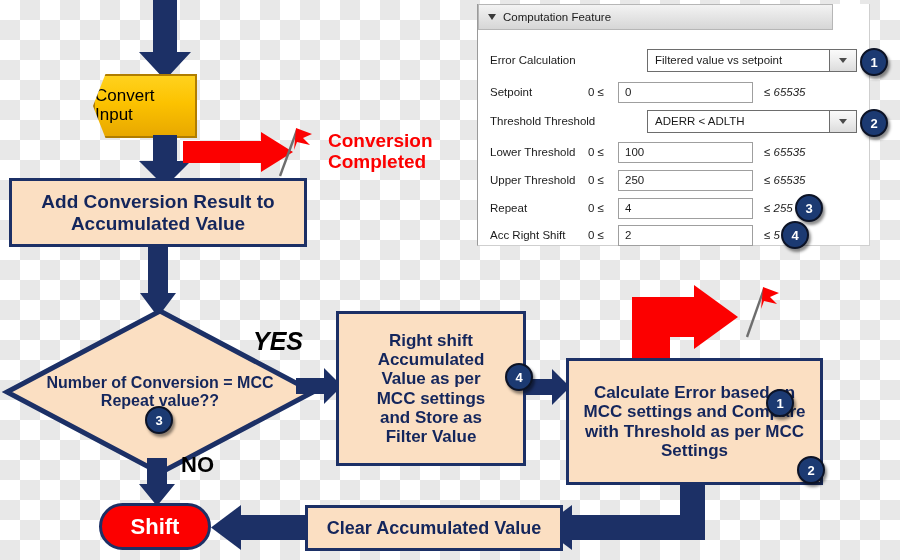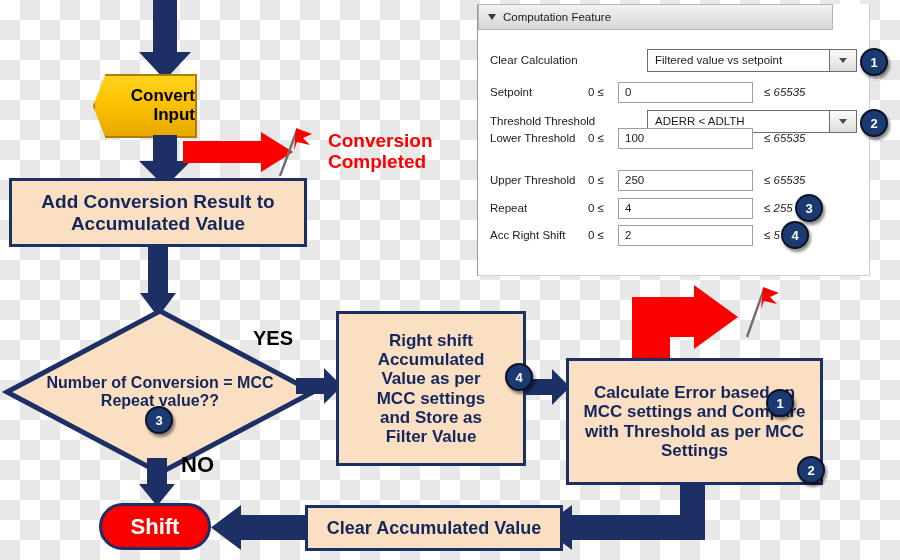--- a/index.html
+++ b/index.html
@@ -42,21 +42,21 @@
   }
 
   
   .chev{
     position:absolute;
     background:linear-gradient(180deg,#ffd21e 0%,#fcc200 45%,#e8a800 100%);
     border:2px solid #b07d00;
     box-sizing:border-box;
     clip-path:polygon(12% 0%,100% 0%,100% 100%,12% 100%,0% 50%);
     display:flex;align-items:center;justify-content:center;
-    color:#000;font-weight:bold;text-align:right;line-height:1.1;
+    color:#000;font-weight:normal;text-align:left;line-height:1.1;
     filter:drop-shadow(2px 3px 2px rgba(0,0,0,.45));
   }
 
   
   .diamond-wrap{position:absolute;}
   .diamond-wrap svg{display:block;overflow:visible;}
   .diamond-label{
     position:absolute;inset:0;display:flex;align-items:center;justify-content:center;
     color:#14265c;font-weight:bold;text-align:center;line-height:1.15;
     pointer-events:none;
@@ -68,21 +68,21 @@
     border-radius:28px;box-sizing:border-box;
     display:flex;align-items:center;justify-content:center;
     color:#fff;font-weight:bold;
   }
 
   .lbl{position:absolute;color:#000;font-weight:bold;}
   .redtext{position:absolute;color:#fc0000;font-weight:bold;line-height:1.12;margin-left:23px;}
 
   
   #panel{
-    position:absolute;left:477px;top:4px;width:393px;height:272px;
+    position:absolute;left:477px;top:4px;width:393px;height:242px;
     background:#ffffff;box-sizing:border-box;
     border-left:1px solid #9a9a9a;border-right:1px solid #cfcfcf;
     border-bottom:1px solid #cfcfcf;
   }
   #panel-head{
     position:absolute;left:0;top:0;width:355px;height:26px;
     background:linear-gradient(180deg,#f3f3f3 0%,#e3e3e3 55%,#d6d6d6 100%);
     border:1px solid #b6b6b6;box-sizing:border-box;
     display:flex;align-items:center;gap:7px;padding-left:9px;
     font-size:11.5px;color:#1b1b1b;
@@ -165,21 +165,21 @@
       <polygon points="156,3 309,84 156,165 3,84" fill="#fbdfc2" stroke="#1c3066" stroke-width="5"></polygon>
     </svg>
     <div class="diamond-label" style="font-size:16px;padding:0 36px;">
       <span>Number of Conversion = MCC Repeat value??</span>
     </div>
   </div>
   <div class="badge" style="left:145px;top:406px;">
     <span>3</span>
   </div>
 
-  <div class="lbl" style="left:253px;top:327px;font-size:20px;">
+  <div class="lbl" style="left:253px;top:327px;font-size:25px;font-style:italic;">
     <span>YES</span>
   </div>
 
   <div class="abs" style="left:296px;top:368px;">
     <svg width="46" height="36" viewBox="0 0 46 36">
       <path d="M0 10 H28 V0 L46 18 L28 36 V26 H0 Z" fill="#1c3066"></path>
     </svg>
   </div>
 
   <div class="lbl" style="left:181px;top:452px;font-size:22px;">
@@ -251,21 +251,21 @@
   </div>
 
   <div id="panel">
 
     <div id="panel-head">
       <span class="tri-down"></span>
       <span>Computation Feature</span>
     </div>
 
     <div class="frow" style="top:41px;">
-      <span class="fname">Clear Calculation</span>
+      <span class="fname">Error Calculation</span>
       <span class="fcombo">
         <span>Filtered value vs setpoint</span>
         <span class="fcombo-btn">
           <span class="tri-sm"></span>
         </span>
       </span>
     </div>
     <div class="badge" style="left:382px;top:44px;">
       <span>1</span>
     </div>
@@ -285,21 +285,21 @@
         <span>ADERR &lt; ADLTH</span>
         <span class="fcombo-btn">
           <span class="tri-sm"></span>
         </span>
       </span>
     </div>
     <div class="badge" style="left:382px;top:105px;">
       <span>2</span>
     </div>
 
-    <div class="frow" style="top:119px;">
+    <div class="frow" style="top:133px;">
       <span class="fname">Lower Threshold</span>
       <span class="fmin">0 ≤</span>
       <span class="ftxt">
         <span>100</span>
       </span>
       <span class="fmax">≤ 65535</span>
     </div>
 
     <div class="frow" style="top:161px;">
       <span class="fname">Upper Threshold</span>

